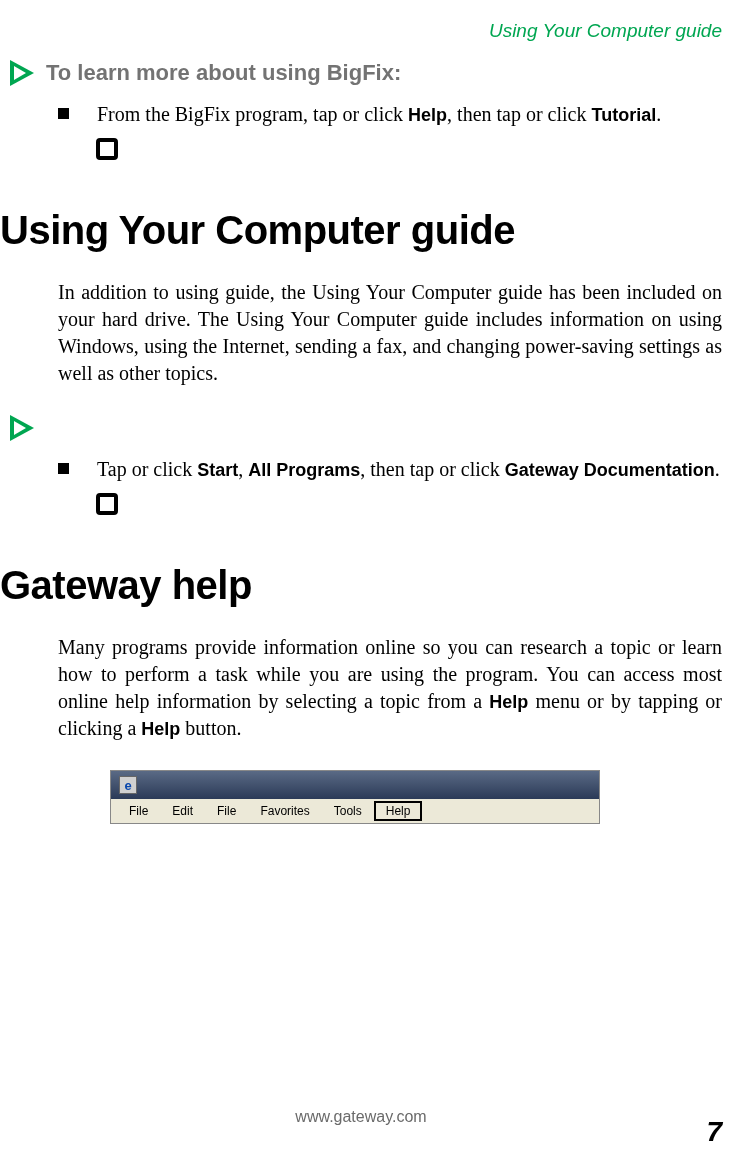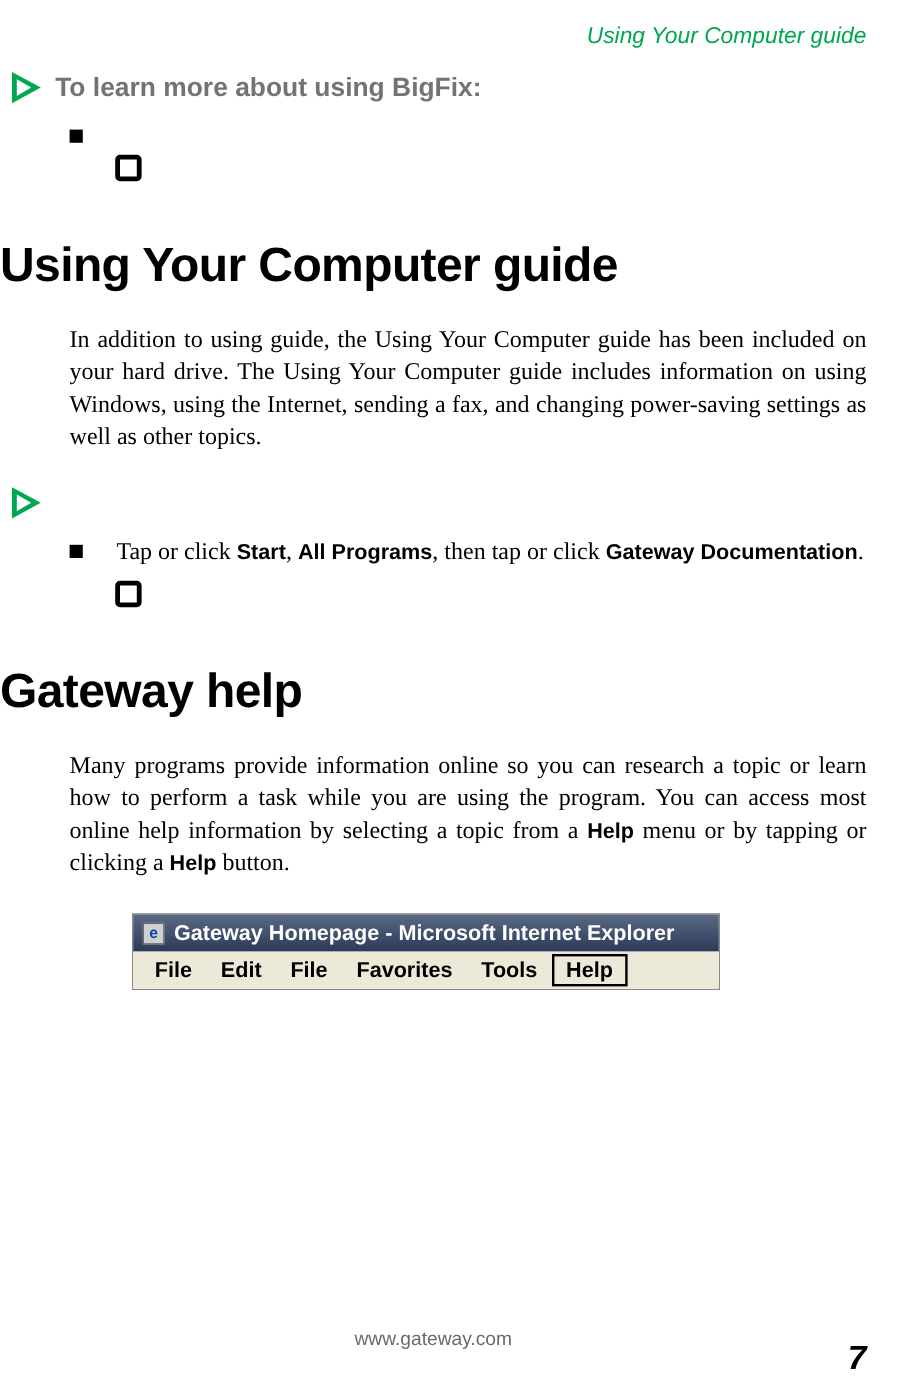--- a/index.html
+++ b/index.html
@@ -141,24 +141,23 @@
       display: flex;
       align-items: center;
       justify-content: center;
       font-size: 13px;
       color: #0645ad;
     }
     .menubar {
       background: #ece9d8;
       display: flex;
       font-family: Arial, sans-serif;
-      font-size: 18px;
+      font-size: 12px;
       padding: 2px 6px;
       gap: 0;
-      font-weight: bold;
     }
     .menu-item {
       padding: 3px 12px;
     }
     .menu-item.highlighted {
       border: 2px solid #000;
       padding: 1px 10px;
     }
     .footer {
       position: absolute;
@@ -192,20 +191,23 @@
 <div class="procedure-title">
   <div class="play-icon-wrapper">
     <div class="play-icon"></div>
     <div class="play-icon-inner"></div>
   </div>
   <div class="procedure-title-text">To learn more about using BigFix:</div>
 </div>
 
 <div class="bullet-item">
   <div class="bullet-square"></div>
+  <div class="bullet-text">
+    <span>From the BigFix program, tap or click </span><span class="bold-text">Help</span><span>, then tap or click </span><span class="bold-text">Tutorial</span><span>.</span>
+  </div>
 </div>
 <div class="end-square"></div>
 
 <h1 class="h1">Using Your Computer guide</h1>
 
 <p class="body-para">
   <span>In addition to using guide, the </span><span class="italic">Using Your Computer</span><span> guide has been included on your hard drive. The </span><span class="italic">Using Your Computer</span><span> guide includes information on using Windows, using the Internet, sending a fax, and changing power-saving settings as well as other topics.</span>
 </p>
 
 <div class="procedure-title">
@@ -225,21 +227,20 @@
 
 <h1 class="h1">Gateway help</h1>
 
 <p class="body-para">
   <span>Many programs provide information online so you can research a topic or learn how to perform a task while you are using the program. You can access most online help information by selecting a topic from a </span><span class="bold-text" style="font-family: Arial, sans-serif; font-weight: bold; font-size: 18px;">Help</span><span> menu or by tapping or clicking a </span><span class="bold-text" style="font-family: Arial, sans-serif; font-weight: bold; font-size: 18px;">Help</span><span> button.</span>
 </p>
 
 <div class="screenshot">
   <div class="titlebar">
     <div class="titlebar-icon">e</div>
-    <span>Gateway Homepage - Microsoft Internet Explorer</span>
   </div>
   <div class="menubar" id="menubar">
       <div class="menu-item">File</div>
       <div class="menu-item">Edit</div>
       <div class="menu-item">File</div>
       <div class="menu-item">Favorites</div>
       <div class="menu-item">Tools</div>
       <div class="menu-item highlighted">Help</div>
     </div>
 </div>

